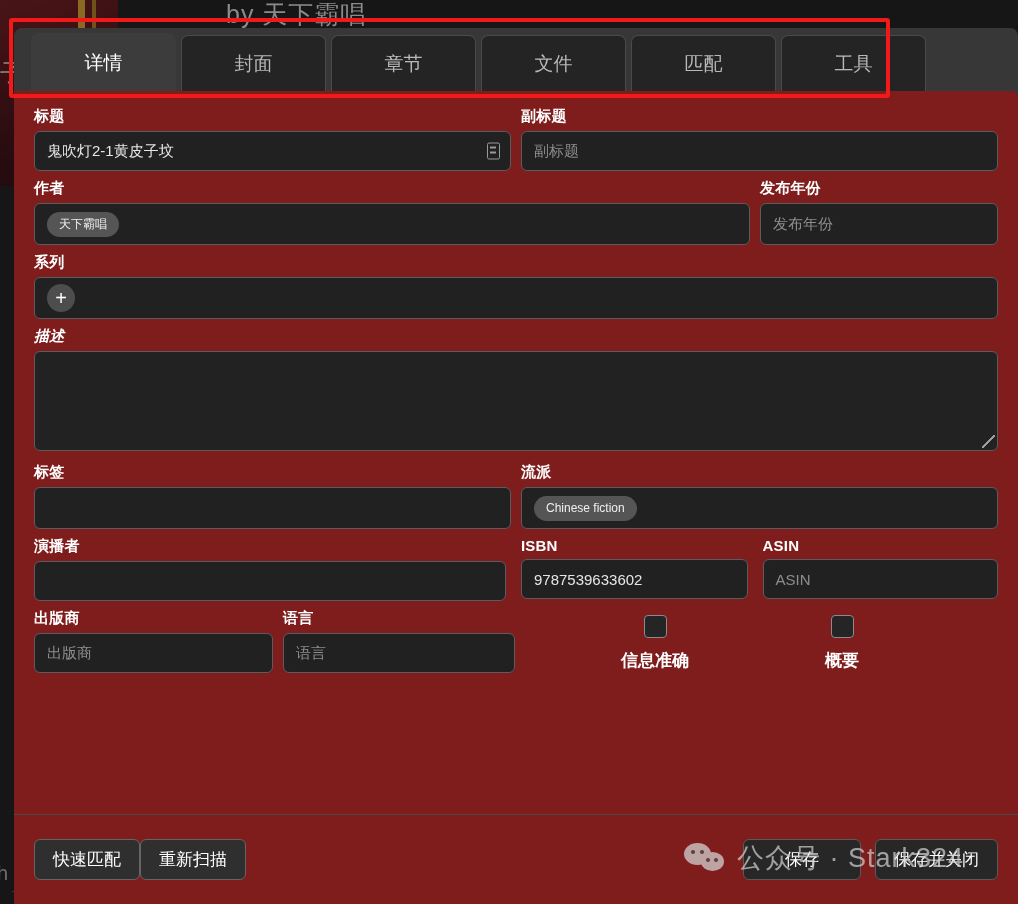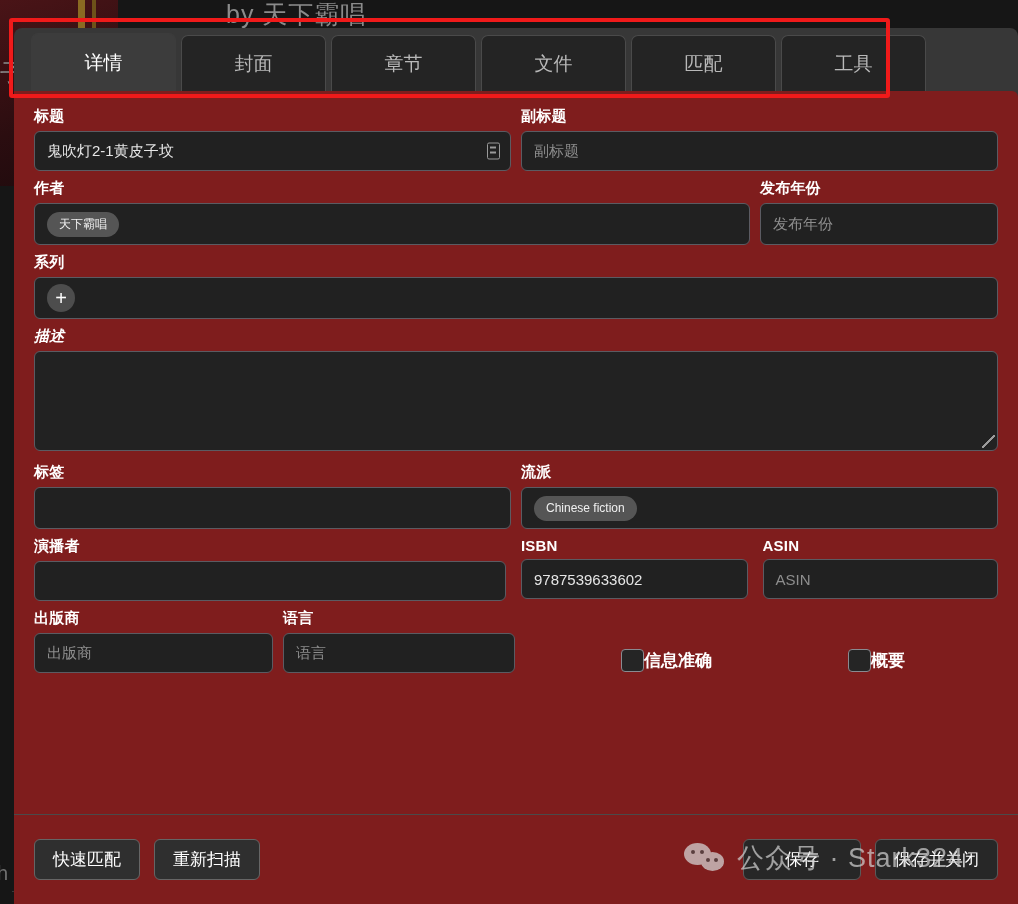--- a/index.html
+++ b/index.html
@@ -173,22 +173,22 @@
     position: relative;
   }
   .resize-handle {
     position: absolute; right: 2px; bottom: 2px;
     width: 13px; height: 13px;
     background:
       linear-gradient(135deg, transparent 0 45%, #9b9b9b 45% 55%, transparent 55% 100%);
   }
 
   .cb-wrap {
-    display: flex; align-items: center; 
-    cursor: pointer; user-select: none;
+    display: flex; align-items: center; gap: 11px;
+    cursor: pointer; user-select: none; flex-direction: column;
   }
   .cb {
     width: 23px; height: 23px;
     border: 1px solid #8a8a90;
     border-radius: 4px;
     background: #252525;
   }
   .cb-label {
     font-size: 17px; font-weight: bold; color: #ffffff;
   }
@@ -213,21 +213,21 @@
     padding: 0 18px;
     display: flex; align-items: center; justify-content: center;
     cursor: pointer;
     user-select: none;
   }
   .btn.primary {
     background: #272727;
     border-color: #5a5a5a;
     min-width: 118px;
   }
-  #footer-left { display:flex; gap: 14px; }
+  #footer-left { display:flex; }
   #footer-right { display:flex; gap: 14px; margin-left: auto; padding-left: 28px; }
 
   
   #red-box {
     position: absolute;
     left: 9px; top: 18px;
     width: 881px; height: 80px;
     border: 4px solid #f01a1a;
     border-radius: 3px;
     pointer-events: none;

